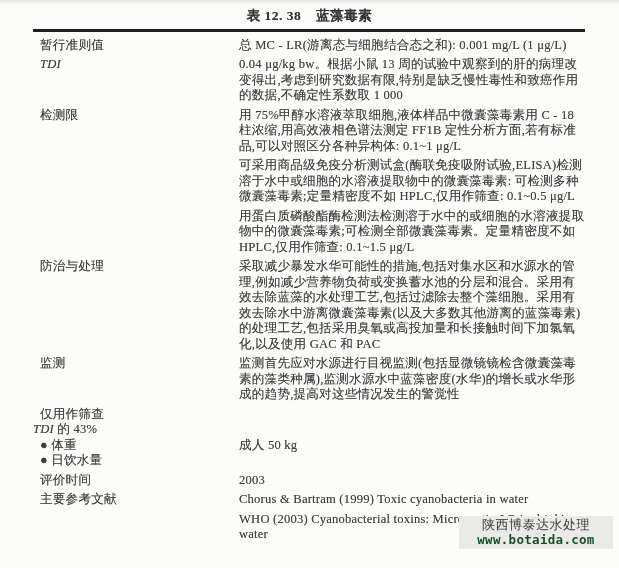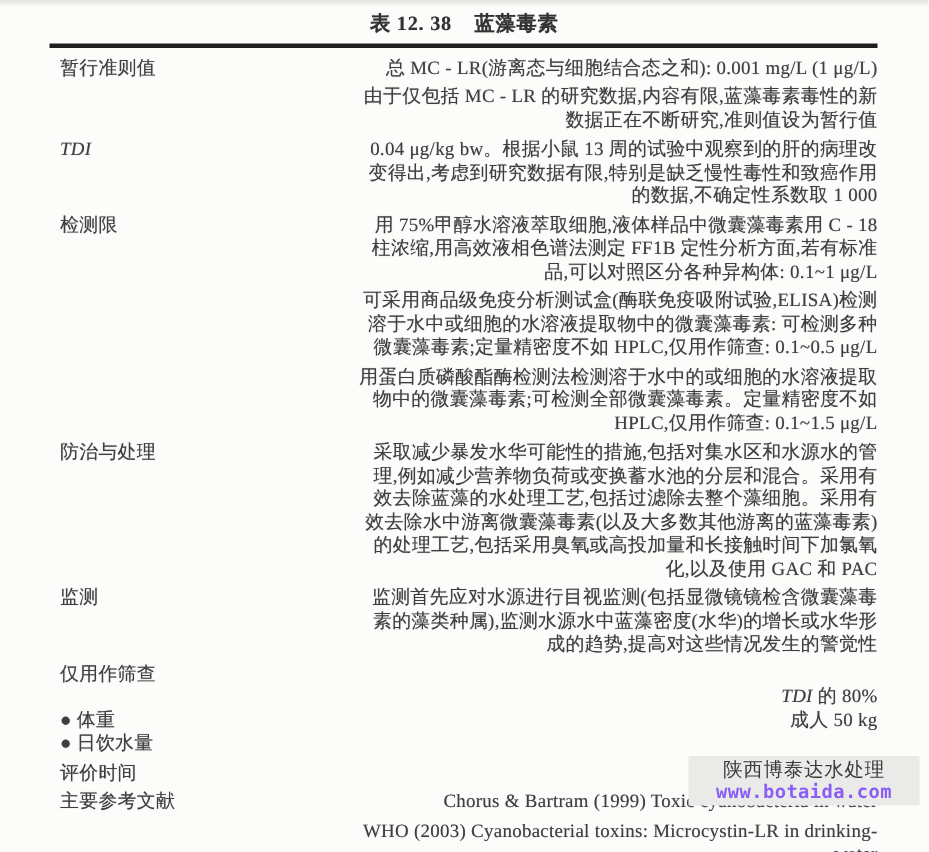--- a/index.html
+++ b/index.html
@@ -17,51 +17,50 @@
   .caption{padding-top:7px;text-align:center;font-weight:bold;
     font-size:13.5px;letter-spacing:.5px;color:#323232;}
   .caption .num{margin-right:15px;}
   .rule{margin-left:33px;width:552px;height:2.6px;background:#1e1e1e;}
   .rule.top{margin-top:4px;}
   .tbl{margin-left:33px;width:552px;padding-top:6px;
     font-size:12.6px;line-height:15.5px;letter-spacing:.2px;}
   .row{display:flex;margin-bottom:4px;gap:19px;}
   .row.tight{margin-bottom:0;}
   .lbl{flex:0 0 187px;padding-left:7px;box-sizing:border-box;}
-  .cnt{flex:1;min-width:0;text-align:right;}
+  .cnt{flex:1;min-width:0;}
   .cnt p{margin:0 0 4px;}
   .cnt p:last-child{margin-bottom:0;}
   .ital{font-style:italic;}
-  .wm{position:absolute;left:459px;top:504px;width:154px;height:33px;
+  .wm{position:absolute;left:459px;top:516px;width:154px;height:33px;
     background:#eaeae8;text-align:center;z-index:5;padding-top:1px;
     box-sizing:border-box;text-shadow:none;}
   .wm .wm1{font-family:"Liberation Sans","DejaVu Sans",sans-serif;
     font-size:13px;line-height:15px;color:#3a3a3a;letter-spacing:.5px;}
   .wm .wm2{font-family:"DejaVu Sans Mono","Liberation Mono",monospace;
-    font-weight:bold;font-size:12.5px;line-height:15px;color:#8b5cf6;letter-spacing:.3px;}
+    font-weight:bold;font-size:12.5px;line-height:15px;color:#14532d;letter-spacing:.3px;}
 </style>
 </head>
 <body>
 
 <div class="page">
   <div class="scan-edge"></div>
 
   <div class="caption">
     <span class="num">表 12. 38</span><span>蓝藻毒素</span>
   </div>
 
   <div class="rule top"></div>
 
   <div class="tbl">
 
     <div class="row">
       <div class="lbl">暂行准则值</div>
       <div class="cnt">
         <p>总 MC - LR(游离态与细胞结合态之和): 0.001 mg/L (1 μg/L)</p>
-        <p>由于仅包括 MC - LR 的研究数据,内容有限,蓝藻毒素毒性的新数据正在不断研究,准则值设为暂行值</p>
       </div>
     </div>
 
     <div class="row">
       <div class="lbl ital">TDI</div>
       <div class="cnt">
         <p>0.04 μg/kg bw。根据小鼠 13 周的试验中观察到的肝的病理改变得出,考虑到研究数据有限,特别是缺乏慢性毒性和致癌作用的数据,不确定性系数取 1 000</p>
       </div>
     </div>
 
@@ -88,21 +87,21 @@
       </div>
     </div>
 
     <div class="row tight">
       <div class="lbl">仅用作筛查</div>
       <div class="cnt"></div>
     </div>
 
     <div class="row tight">
       <div class="cnt">
-        <p><span class="ital">TDI</span><span> 的 80%</span></p>
+        <p><span class="ital">TDI</span><span> 的 43%</span></p>
       </div>
     </div>
 
     <div class="row tight">
       <div class="lbl">● 体重</div>
       <div class="cnt">
         <p>成人 50 kg</p>
       </div>
     </div>
 

